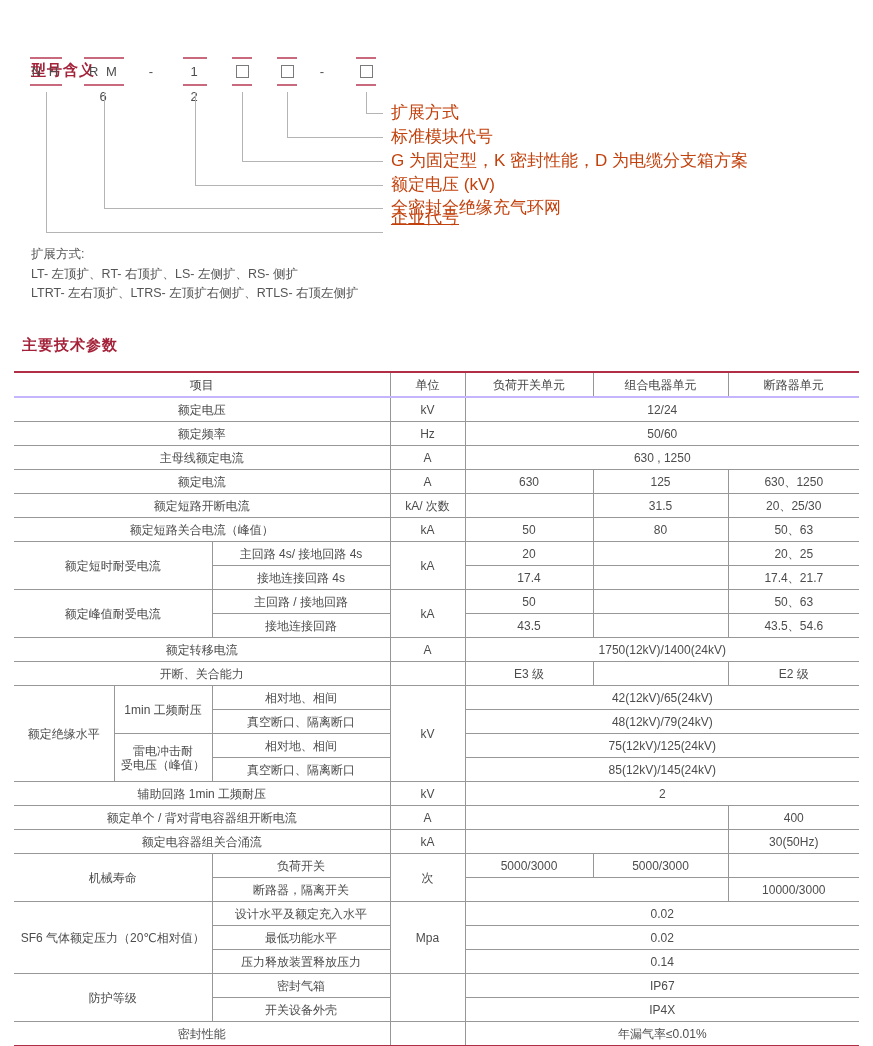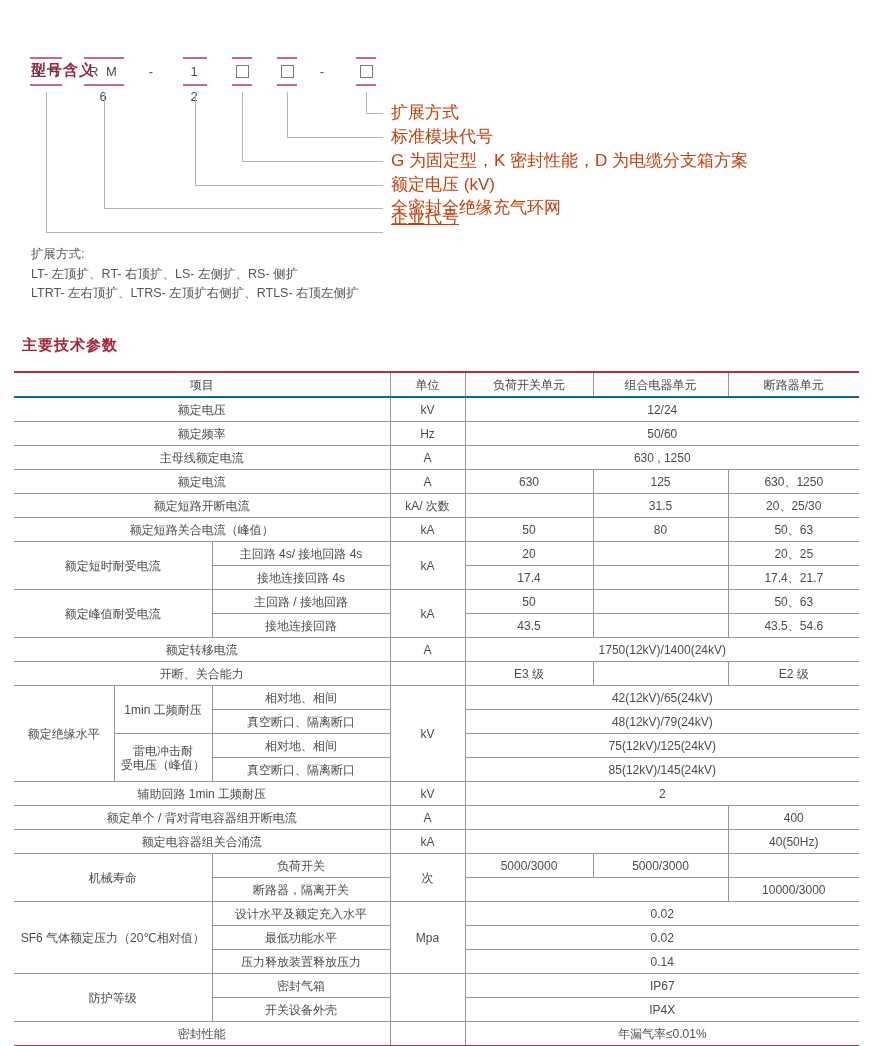--- a/index.html
+++ b/index.html
@@ -20,21 +20,21 @@
   .clabel{position:absolute;left:391px;height:18px;line-height:18px;font-size:17px;color:#c2410c;white-space:nowrap;}
   .expnote{position:absolute;left:31px;top:245px;font-size:12.5px;color:#555;line-height:19.5px;white-space:nowrap;}
 
   
   .tblwrap{position:absolute;left:14px;top:371px;width:845px;}
   table{border-collapse:collapse;table-layout:fixed;width:845px;
         border-left:hidden;border-right:hidden;
         border-top:2px solid #b02f46;border-bottom:2px solid #b02f46;}
   th,td{border:1px solid #979797;height:23px;padding:0 3px;text-align:center;
         font-size:12px;font-weight:normal;color:#4c4c4c;white-space:pre-line;line-height:14px;overflow:hidden;}
-  thead th{border-bottom:2px solid #0369a1;color:#444;}
+  thead th{border-bottom:2px solid #c4b5fd;color:#444;}
 </style>
 </head>
 <body>
 
 <div class="page">
 
   <div class="sec-title" style="left:31px;top:27px;margin-top:34px;">型号含义</div>
 
   <div class="diagram">
 
@@ -226,21 +226,21 @@
           <tr>
             <td colspan="3">额定单个 / 背对背电容器组开断电流</td>
             <td>A</td>
             <td colspan="2"></td>
             <td>400</td>
           </tr>
           <tr>
             <td colspan="3">额定电容器组关合涌流</td>
             <td>kA</td>
             <td colspan="2"></td>
-            <td>40(50Hz)</td>
+            <td>30(50Hz)</td>
           </tr>
           <tr>
             <td colspan="2" rowspan="2">机械寿命</td>
             <td>负荷开关</td>
             <td rowspan="2">次</td>
             <td>5000/3000</td>
             <td>5000/3000</td>
             <td></td>
           </tr>
           <tr>

